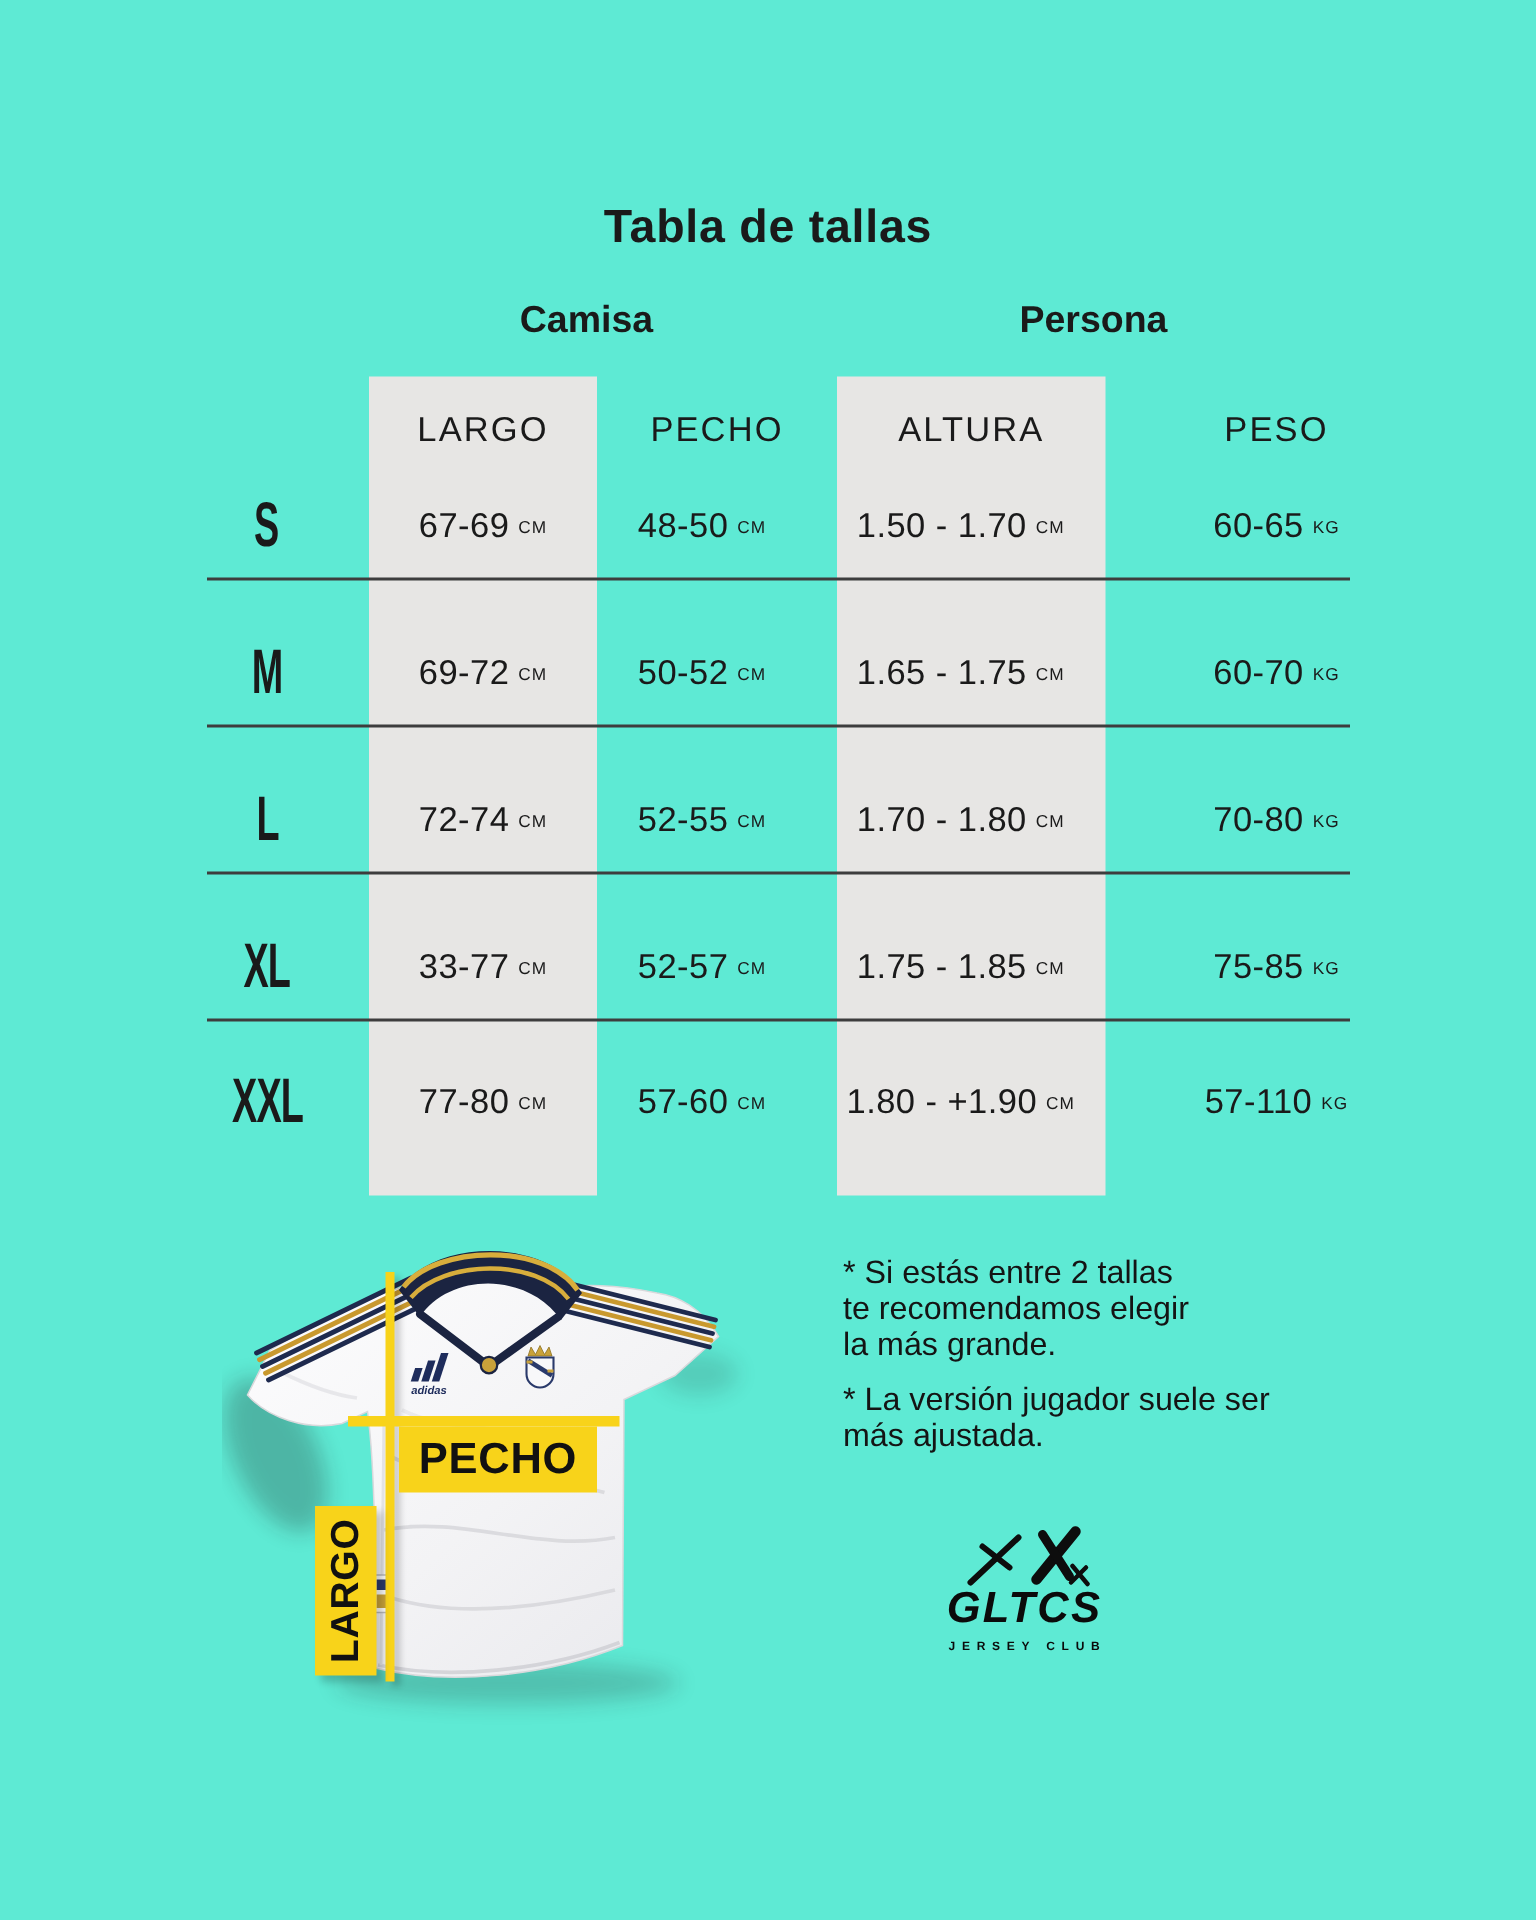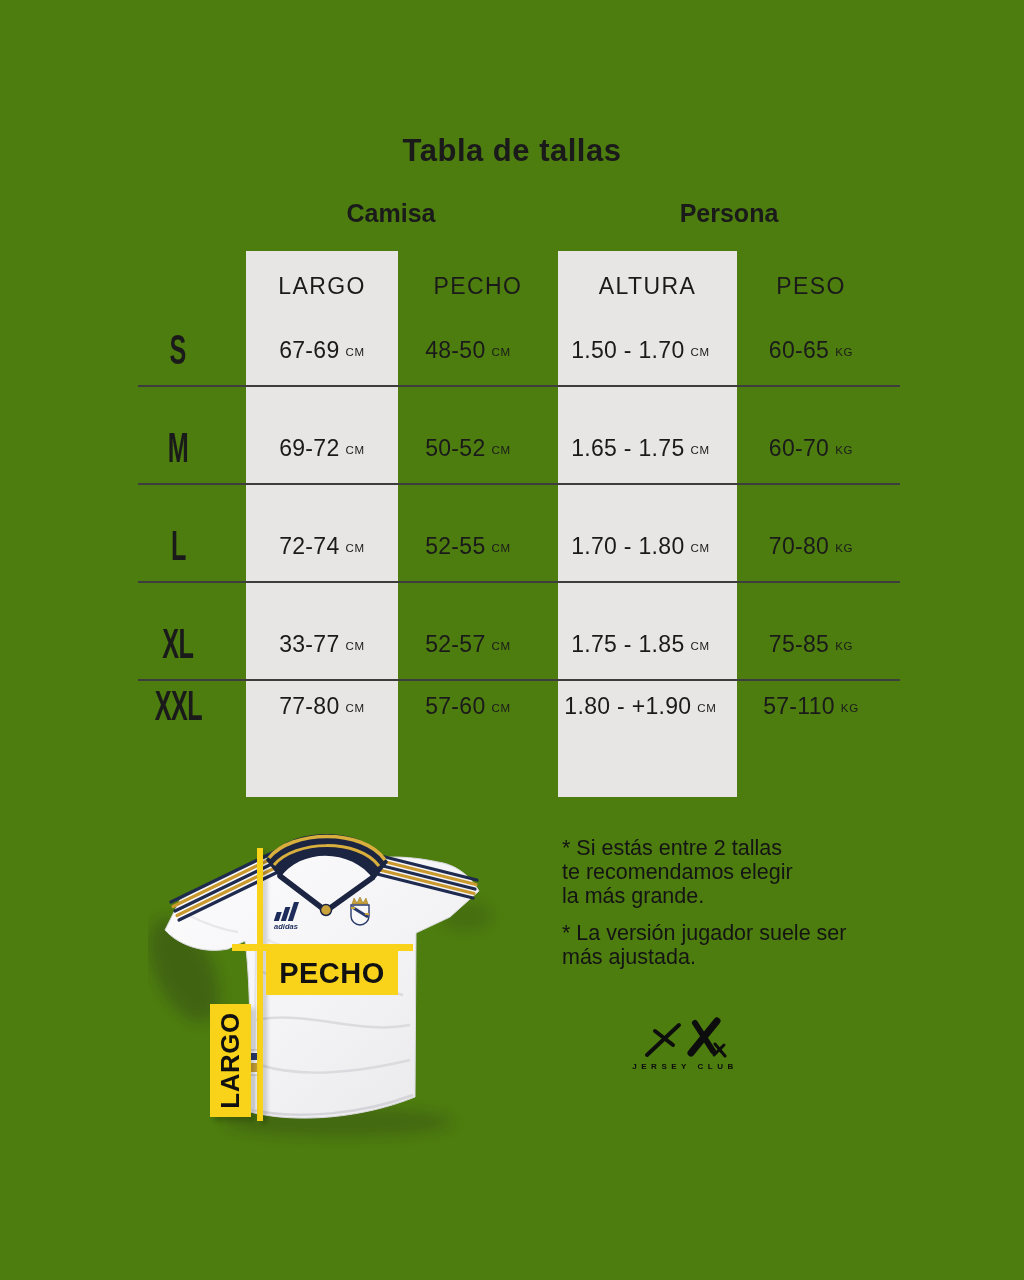--- a/index.html
+++ b/index.html
@@ -1,16 +1,16 @@
 <!DOCTYPE html>
 <html><head>
 <meta charset="utf-8">
 <style>
   html,body{margin:0;padding:0;background:#fff;}
-  .page{position:relative;width:1024px;height:1280px;background:#4d7c0f;overflow:hidden;
+  .page{position:relative;width:1024px;height:1280px;background:#5eead4;overflow:hidden;
         font-family:"Liberation Sans",sans-serif;color:#1a1a1a;}
 
   
   .title{position:absolute;top:133px;left:0;width:1024px;text-align:center;
          font-size:31px;font-weight:700;letter-spacing:.5px;}
   .grp{position:absolute;top:199px;width:200px;text-align:center;
        font-size:25px;font-weight:700;}
   .grp-camisa{left:291px;}
   .grp-persona{left:629px;}
 
@@ -19,26 +19,26 @@
   .band-altura{left:558px;width:179px;}
 
   .head{position:absolute;top:266px;height:40px;display:flex;align-items:center;justify-content:center;
         font-size:23px;font-weight:400;letter-spacing:1.4px;z-index:2;white-space:nowrap;}
 
   .hline{position:absolute;left:138px;width:762px;height:2px;background:#3d3d3d;z-index:1;}
   .hl1{top:385px;}.hl2{top:483px;}.hl3{top:581px;}.hl4{top:679px;}
 
   .cell{position:absolute;height:44px;display:flex;align-items:center;justify-content:center;
         white-space:nowrap;z-index:2;}
-  .row0{top:328px;}.row1{top:426px;}.row2{top:524px;}.row3{top:622px;}.row4{top:684px;text-align:center;}
+  .row0{top:328px;}.row1{top:426px;}.row2{top:524px;}.row3{top:622px;}.row4{top:712px;text-align:center;}
   .col-size{left:138px;width:80px;}
   .col-largo{left:246px;width:152px;}
   .col-pecho{left:398px;width:140px;}
   .col-altura{left:558px;width:165px;}
-  .col-peso{left:737px;width:148px;}
+  .col-peso{left:737px;width:148px;padding-left:40px;}
 
   .size-label span{display:inline-block;transform:scaleX(.6);transform-origin:center;
         font-size:42px;font-weight:800;letter-spacing:-1px;}
   .val{font-size:23px;font-weight:500;letter-spacing:.3px;}
   .unit{font-size:11.5px;font-weight:500;letter-spacing:.7px;margin-left:6px;margin-top:4px;}
 
   
   .jersey-svg{position:absolute;left:148px;top:820px;width:380px;height:345px;z-index:1;}
 
   .yellow{background:#F8D31A;}
@@ -285,16 +285,17 @@
     <svg width="96" height="42" viewBox="0 0 96 42" xmlns="http://www.w3.org/2000/svg">
       <g stroke="#0d0d0d" stroke-linecap="round" fill="none">
         <path d="M56 37 L82 5" stroke-width="7"></path>
         <path d="M60 7 L78 35" stroke-width="6"></path>
         <path d="M44 9 L12 39" stroke-width="4"></path>
         <path d="M20 15 L38 29" stroke-width="4"></path>
         <path d="M80 28 L90 40" stroke-width="3"></path>
         <path d="M89 29 L79 39" stroke-width="3"></path>
       </g>
     </svg>
+    <div class="logo-name">GLTCS</div>
     <div class="logo-tagline">JERSEY CLUB</div>
   </div>
 
 </div>
 
 </body></html>

